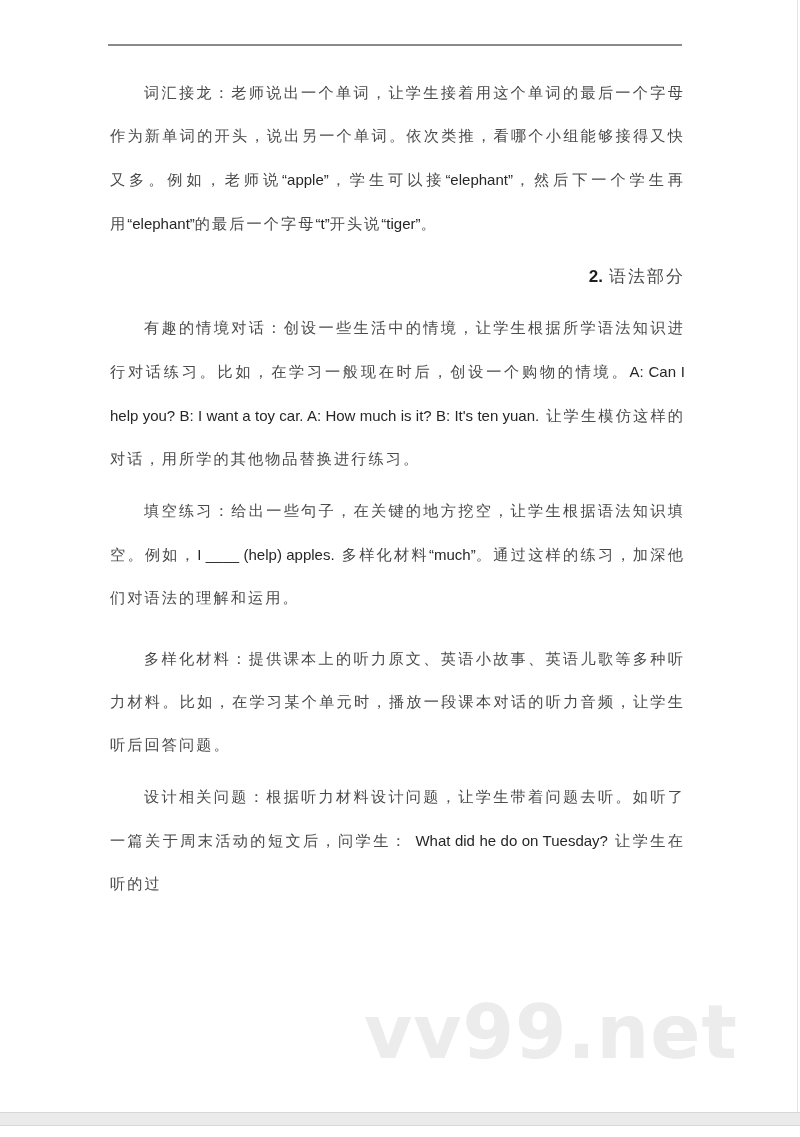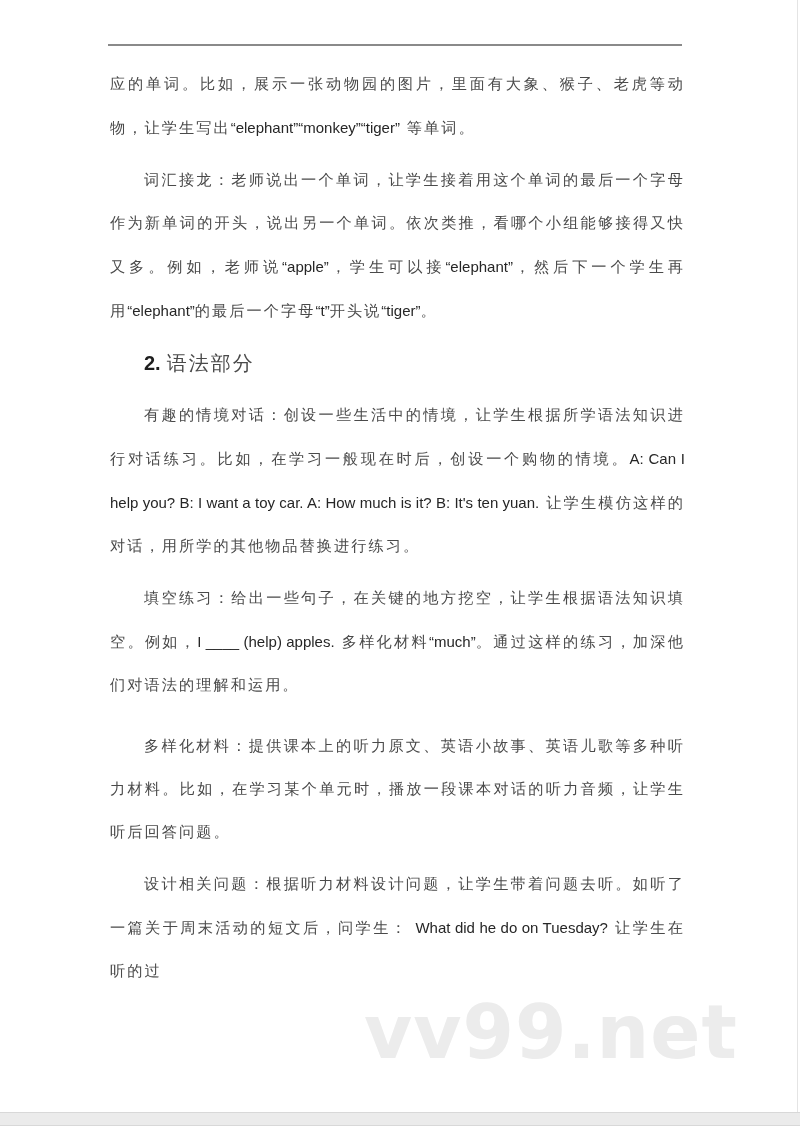--- a/index.html
+++ b/index.html
@@ -21,41 +21,40 @@
     position: absolute; left: 110px; top: 63px; width: 575px;
   }
   .para {
     margin: 0; font-size: 15.2px; line-height: 43px; letter-spacing: 2.05px;
     color: #4a4a4a; text-align: justify;
   }
   .para .en { letter-spacing: 0; color: #262626; font-family: "Liberation Sans", sans-serif; font-size: 15px; }
   .indent { text-indent: 34px; }
   .gap-s { height: 9px; }
   .heading {
-    margin: 0; padding-left: 34px; font-size: 20px; line-height: 43px; letter-spacing: 2px; color: #4a4a4a;
+    margin: 0; padding-left: 34px; font-size: 17px; line-height: 43px; letter-spacing: 2px; color: #4a4a4a; text-align: right;
   }
   .heading .num { color: #1e1e1e; font-family: "Liberation Sans", sans-serif; font-weight: bold; letter-spacing: 0; margin-right: 6px; }
   .watermark {
     position: absolute; left: 364px; top: 995px;
     font-family: "DejaVu Sans", sans-serif; font-weight: bold; font-size: 74px;
     color: #ececec; letter-spacing: 1px; line-height: 1;
   }
   .bottom-strip {
     position: absolute; left: 0; top: 1112px; width: 800px; height: 12px;
     background: #ebebeb; border-top: 1px solid #d8d8d8; border-bottom: 1px solid #d8d8d8;
   }
 </style>
 </head>
 <body>
 
 <div class="page-edge-right"></div>
 <div class="header-rule"></div>
 
 <div class="content">
-  <p class="para"><span>应的单词。比如，展示一张动物园的图片，里面有大象、猴子、老虎等动物，让学生写出</span><span class="en">“elephant”“monkey”“tiger”</span><span> 等单词。</span></p>
   <div class="gap-s"></div>
   <p class="para indent"><span>词汇接龙：老师说出一个单词，让学生接着用这个单词的最后一个字母作为新单词的开头，说出另一个单词。依次类推，看哪个小组能够接得又快又多。例如，老师说</span><span class="en">“apple”</span><span>，学生可以接</span><span class="en">“elephant”</span><span>，然后下一个学生再用</span><span class="en">“elephant”</span><span>的最后一个字母</span><span class="en">“t”</span><span>开头说</span><span class="en">“tiger”</span><span>。</span></p>
   <div class="gap-s"></div>
 
   <p class="heading">
     <span class="num">2.</span><span>语法部分</span>
   </p>
   <div class="gap-s"></div>
   <p class="para indent"><span>有趣的情境对话：创设一些生活中的情境，让学生根据所学语法知识进行对话练习。比如，在学习一般现在时后，创设一个购物的情境。</span><span class="en">A: Can I help you? B: I want a toy car. A: How much is it? B: It's ten yuan.</span><span>  让学生模仿这样的对话，用所学的其他物品替换进行练习。</span></p>
   <div class="gap-s"></div>

